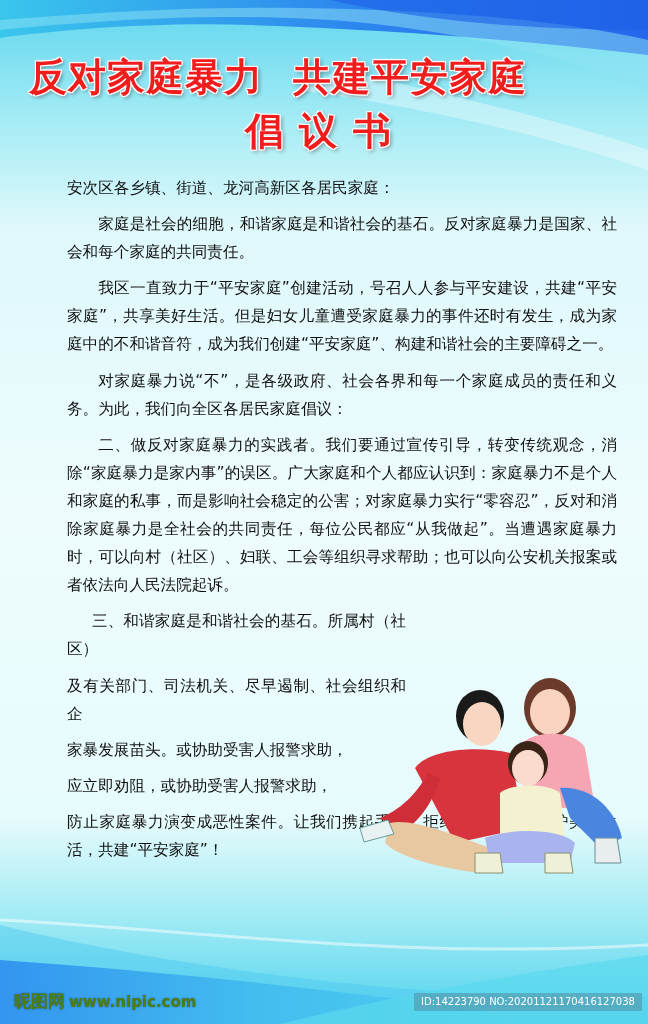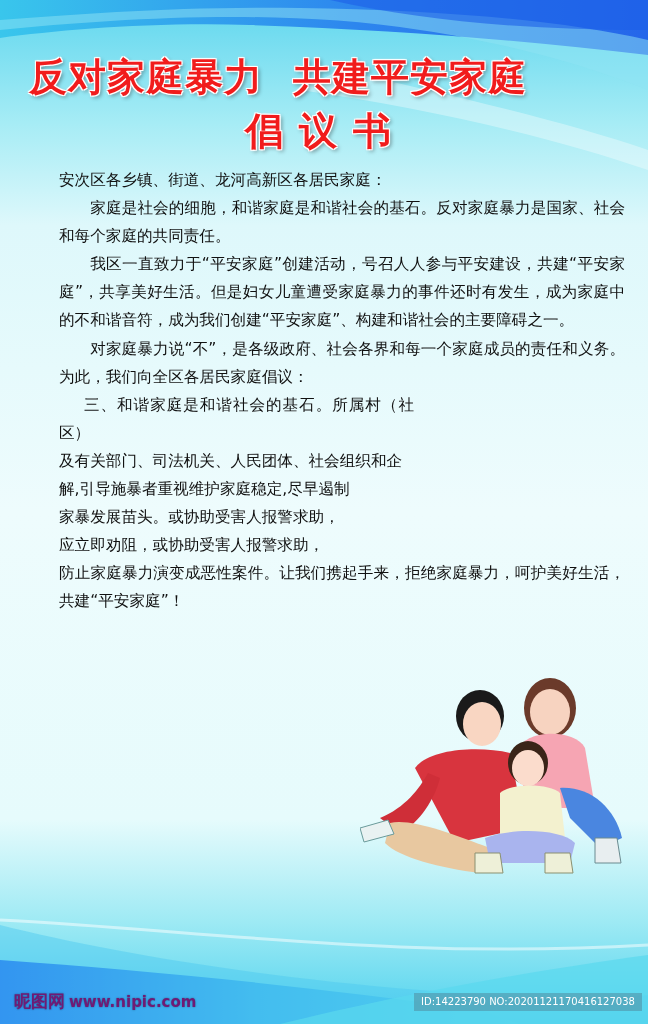--- a/index.html
+++ b/index.html
@@ -16,27 +16,27 @@
     text-shadow: 0 0 2px #fff, 0 0 3px #fff, 1px 1px 0 #fff, -1px -1px 0 #fff, 1px -1px 0 #fff, -1px 1px 0 #fff, 2px 2px 4px rgba(0,0,0,0.45);
     letter-spacing: 1px;
   }
   .title-1 { top: 52px; font-size: 38px; }
   .title-1 .gap { display: inline-block; width: 30px; }
   .title-2 { top: 106px; font-size: 38px; letter-spacing: 16px; margin-left: 48px; }
   .body-text {
     position: absolute; left: 59px; top: 166px; width: 566px;
     font-size: 15.6px; line-height: 28.1px; color: #111;
   }
-  .body-text p { margin: 0; text-align: justify; text-align-last: left; }
+  .body-text p { margin: 8px; text-align: justify; text-align-last: left; }
   .indent { text-indent: 2em; }
   .indent-sm { text-indent: 1.6em; }
   .narrow { width: 355px; }
   .illustration { position: absolute; left: 360px; top: 668px; width: 285px; height: 212px; }
   .footer-logo {
-    position: absolute; left: 14px; top: 990px; color: #701a75; font-size: 17px; font-weight: bold;
+    position: absolute; left: 14px; top: 990px; color: #4d7c0f; font-size: 17px; font-weight: bold;
     text-shadow: 0 0 2px rgba(0,0,0,0.4);
   }
   .footer-logo .url { font-size: 15px; font-weight: bold; margin-left: 4px; }
   .footer-id {
     position: absolute; left: 414px; top: 993px; width: 228px; height: 18px;
     background: rgba(80,140,160,0.55); color: #fff; font-size: 10px; line-height: 18px; text-align: center;
   }
 </style>
 </head>
 <body>
@@ -68,24 +68,24 @@
   <div class="title title-1">
     <span>反对家庭暴力</span><span class="gap"></span><span>共建平安家庭</span>
   </div>
   <div class="title title-2">倡议书</div>
 
   <div class="body-text">
     <p>安次区各乡镇、街道、龙河高新区各居民家庭：</p>
     <p class="indent">家庭是社会的细胞，和谐家庭是和谐社会的基石。反对家庭暴力是国家、社会和每个家庭的共同责任。</p>
     <p class="indent">我区一直致力于“平安家庭”创建活动，号召人人参与平安建设，共建“平安家庭”，共享美好生活。但是妇女儿童遭受家庭暴力的事件还时有发生，成为家庭中的不和谐音符，成为我们创建“平安家庭”、构建和谐社会的主要障碍之一。</p>
     <p class="indent">对家庭暴力说“不”，是各级政府、社会各界和每一个家庭成员的责任和义务。为此，我们向全区各居民家庭倡议：</p>
+    <p class="indent">二、做反对家庭暴力的实践者。我们要通过宣传引导，转变传统观念，消除“家庭暴力是家内事”的误区。广大家庭和个人都应认识到：家庭暴力不是个人和家庭的私事，而是影响社会稳定的公害；对家庭暴力实行“零容忍”，反对和消除家庭暴力是全社会的共同责任，每位公民都应“从我做起”。当遭遇家庭暴力时，可以向村（社区）、妇联、工会等组织寻求帮助；也可以向公安机关报案或者依法向人民法院起诉。</p>
     <div class="narrow">
       <p class="indent-sm">三、和谐家庭是和谐社会的基石。所属村（社区）</p>
-      <p>及有关部门、司法机关、人民团体、社会组织和企</p>
-      <p>解,引导施暴者重视维护家庭稳定,尽早遏制</p>
+      <p>及有关部门、司法机关、尽早遏制、社会组织和企</p>
       <p>家暴发展苗头。或协助受害人报警求助，</p>
       <p>应立即劝阻，或协助受害人报警求助，</p>
     </div>
     <p>防止家庭暴力演变成恶性案件。让我们携起手来，拒绝家庭暴力，呵护美好生活，共建“平安家庭”！</p>
   </div>
 
   <svg class="illustration" viewBox="0 0 285 212">
 
     <ellipse cx="190" cy="40" rx="26" ry="30" fill="#6b3a2a"></ellipse>
     <ellipse cx="190" cy="44" rx="20" ry="23" fill="#f7d3c0"></ellipse>

